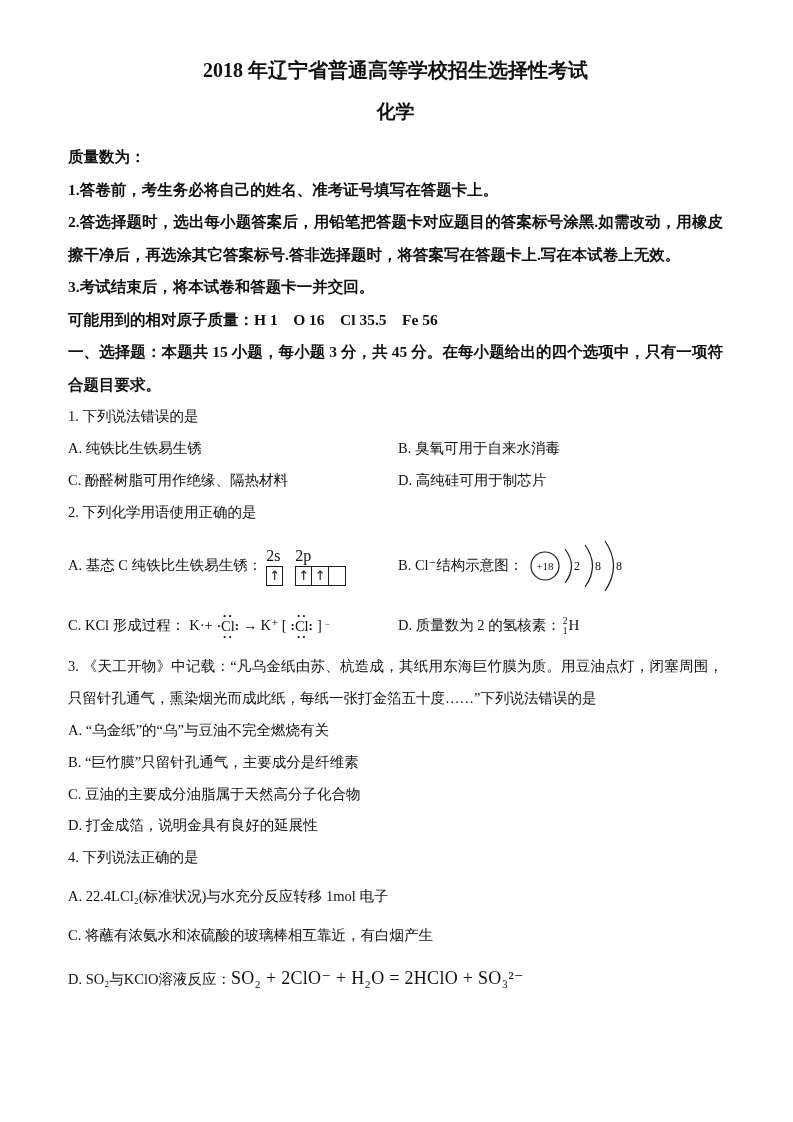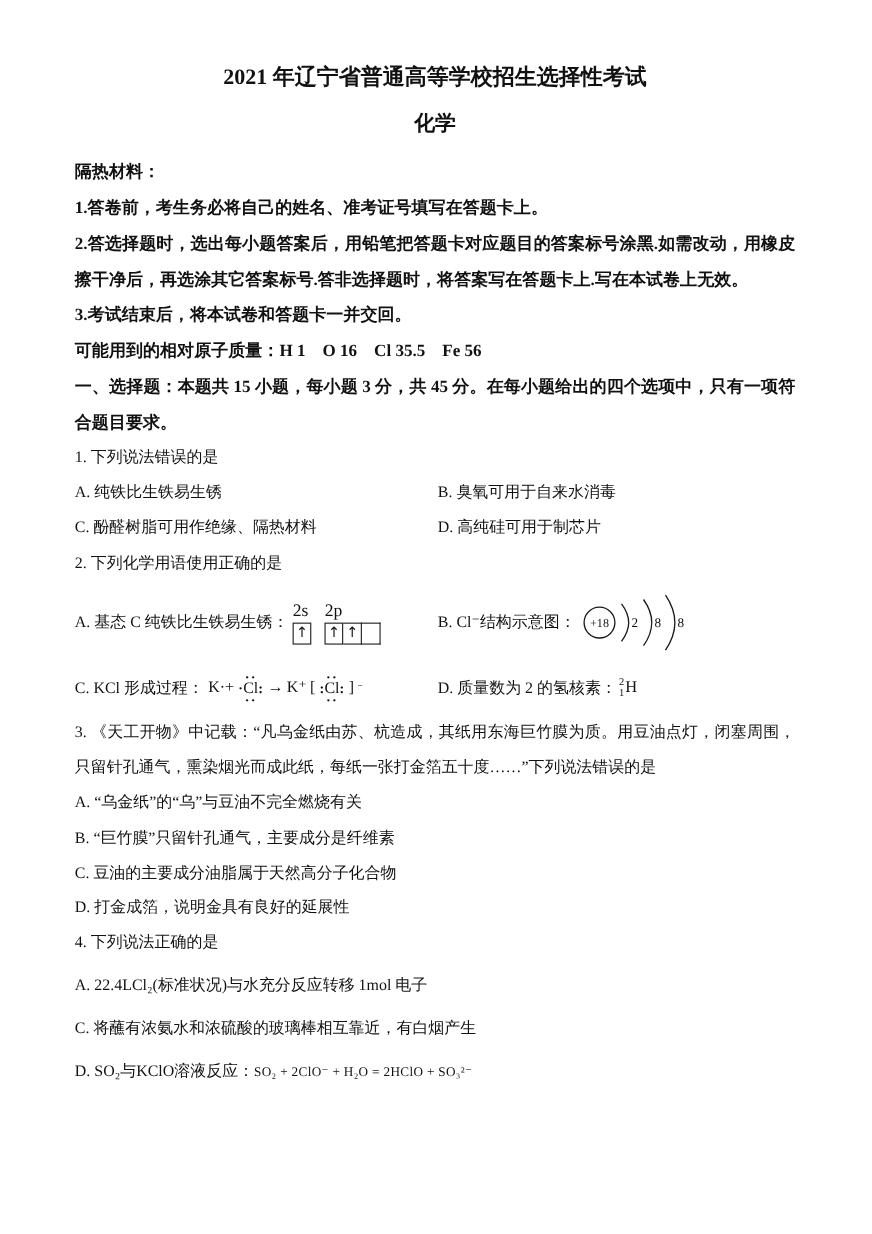--- a/index.html
+++ b/index.html
@@ -49,34 +49,34 @@
   .lw-right  { grid-row:2; grid-column:3; font-size:13px; font-weight:bold; }
   .lw-bottom { grid-row:3; grid-column:2; font-size:13px; line-height:5px; letter-spacing:1px; font-weight:bold; }
 
   
   .iso { display:inline-flex; align-items:center; margin-left:2px; vertical-align:middle; }
   .iso-nums { display:inline-flex; flex-direction:column; align-items:center; font-size:9.5px; line-height:1.1; margin-right:1px; }
   .iso-sym { font-size:15px; }
 
   
   .q4opt { line-height:2.2; margin-top:7px; display:flex; align-items:baseline; flex-wrap:nowrap; }
-  .equation { font-size:12px; letter-spacing:0.3px; }
+  .equation { font-size:18px; letter-spacing:0.3px; }
 
   sup.chg { font-size:10px; }
 </style>
 </head>
 <body>
 
 <div class="page">
 
-  <h1 class="title">2021 年辽宁省普通高等学校招生选择性考试</h1>
+  <h1 class="title">2018 年辽宁省普通高等学校招生选择性考试</h1>
   <div class="subject">化学</div>
 
   <section class="notes">
-    <p>隔热材料：</p>
+    <p>质量数为：</p>
     <p>1.答卷前，考生务必将自己的姓名、准考证号填写在答题卡上。</p>
     <p>2.答选择题时，选出每小题答案后，用铅笔把答题卡对应题目的答案标号涂黑.如需改动，用橡皮擦干净后，再选涂其它答案标号.答非选择题时，将答案写在答题卡上.写在本试卷上无效。</p>
     <p>3.考试结束后，将本试卷和答题卡一并交回。</p>
     <p>可能用到的相对原子质量：H 1　O 16　Cl 35.5　Fe 56</p>
     <p>一、选择题：本题共 15 小题，每小题 3 分，共 45 分。在每小题给出的四个选项中，只有一项符合题目要求。</p>
   </section>
 
   <section class="q">
     <p class="stem">1. 下列说法错误的是</p>
     <div class="opts2">

